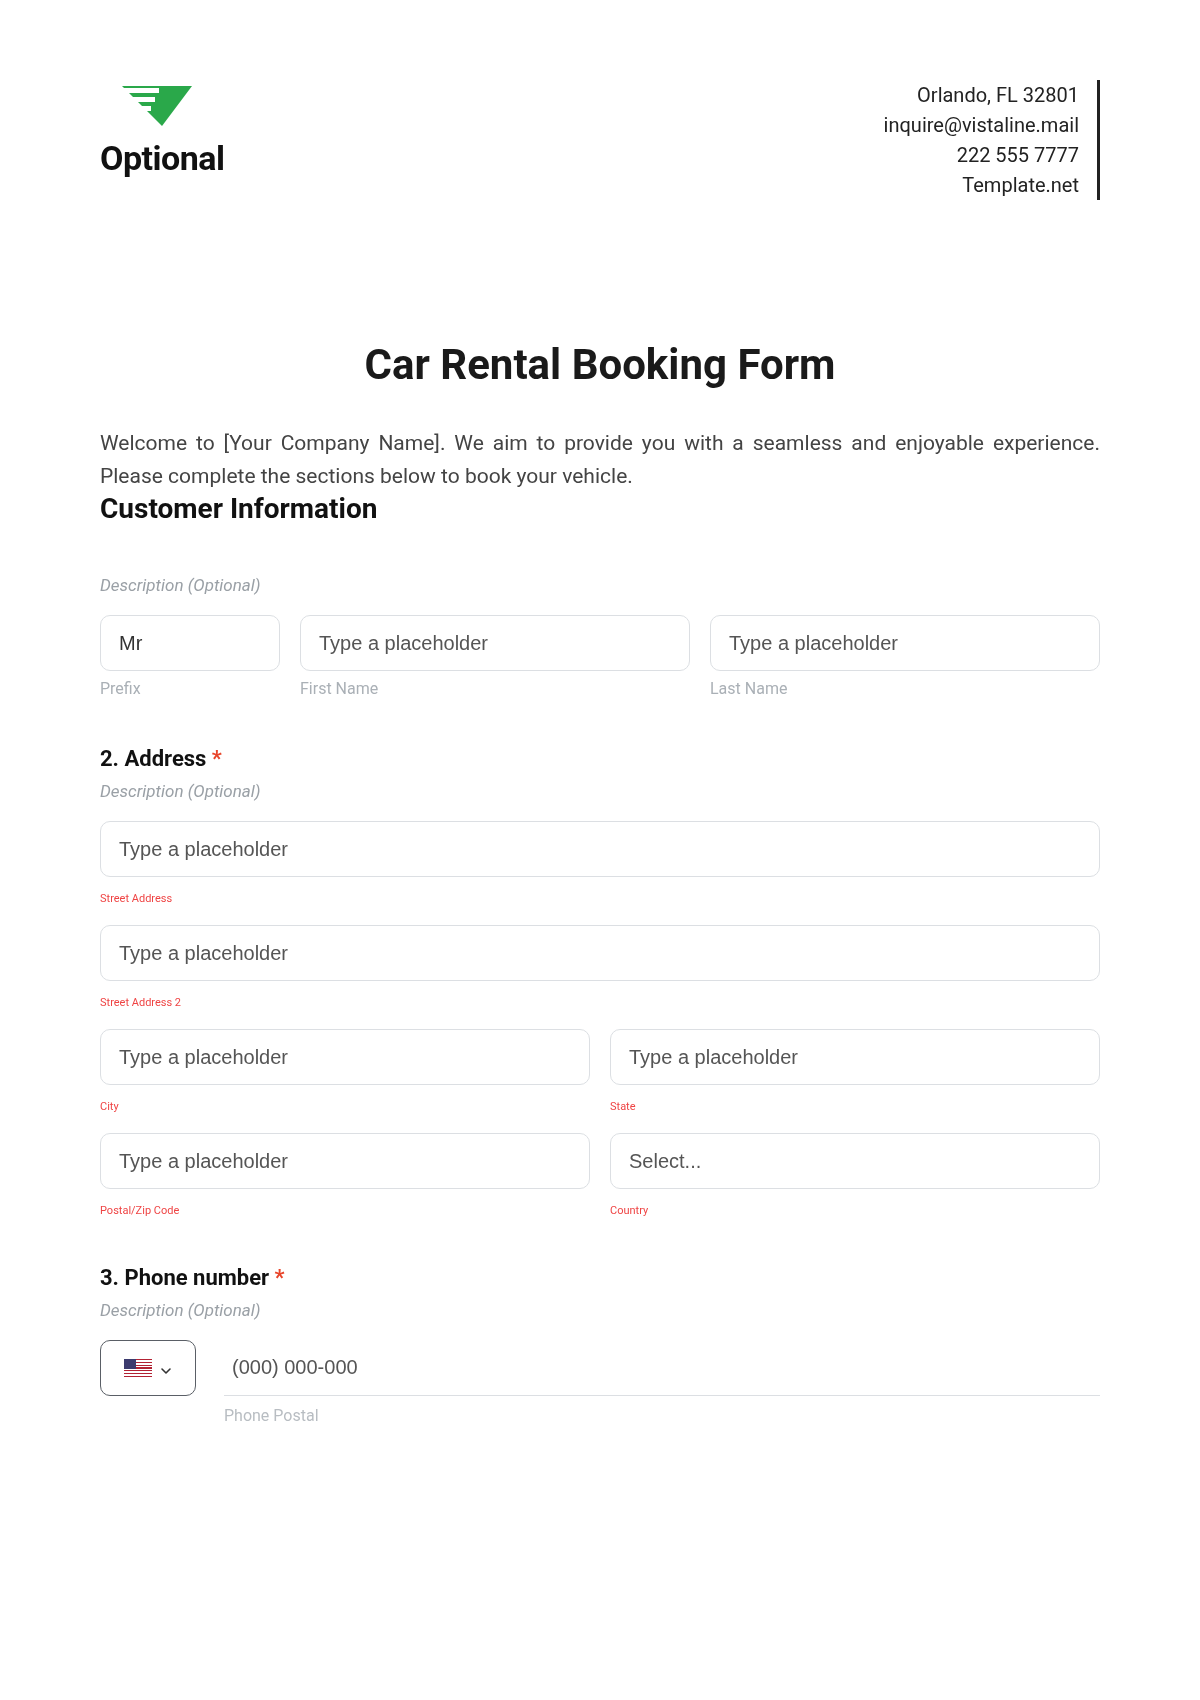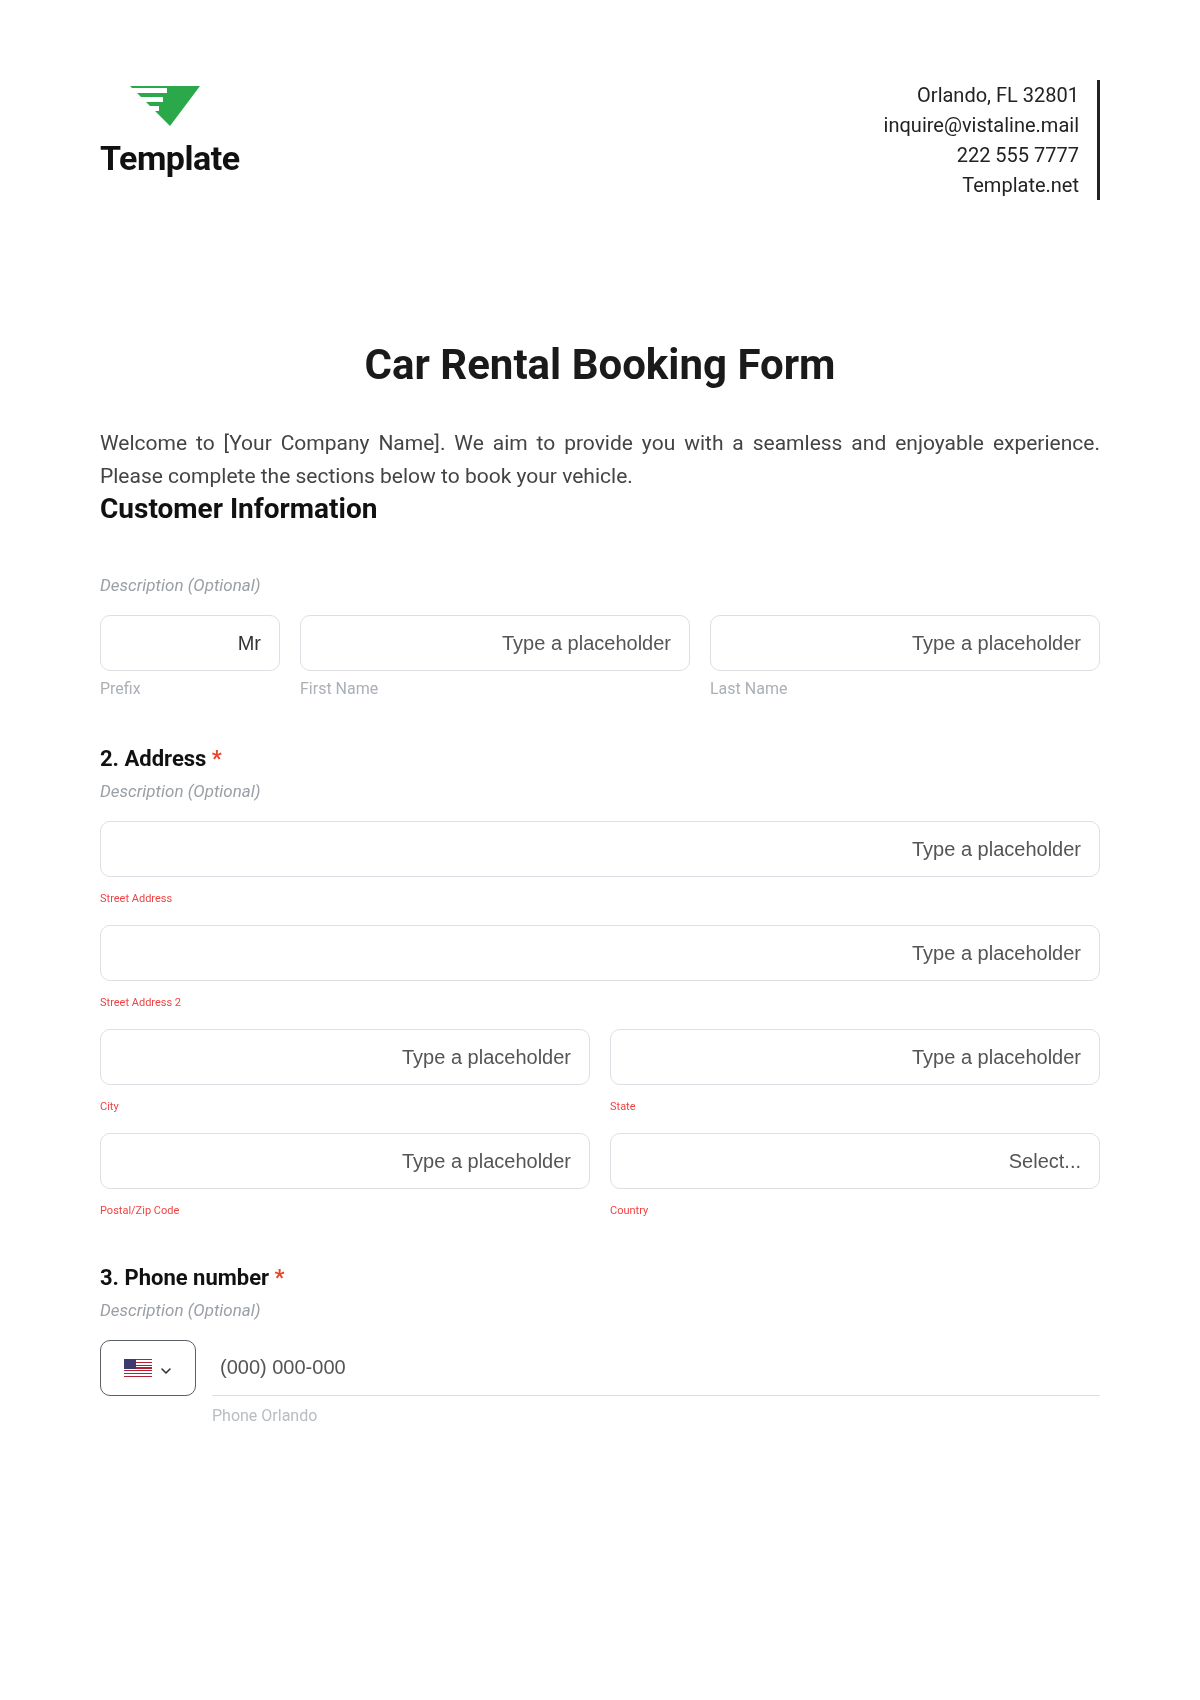--- a/index.html
+++ b/index.html
@@ -86,37 +86,36 @@
   .input {
     width: 100%;
     height: 56px;
     border: 1px solid #dcdfe3;
     border-radius: 10px;
     padding: 18px 18px;
     font-size: 20px;
     color: #333;
     background: #fff;
     outline: none;
-    text-align: right;
   }
   .input::placeholder { color: #555; }
   .select-placeholder { color: #9aa0a6; }
   .sublabel {
     font-size: 16px;
     color: #aab0b6;
     margin-top: 8px;
   }
   .sublabel-small {
     font-size: 11px;
     color: #ef4444;
     margin-top: 15px;
   }
   .phone-row {
     display: flex;
-    gap: 16px;
+    gap: 28px;
     align-items: flex-start;
   }
   .flag-select {
     width: 96px;
     height: 56px;
     border: 1.5px solid #5a5f66;
     border-radius: 10px;
     display: flex;
     align-items: center;
     justify-content: center;
@@ -177,21 +176,21 @@
 <div class="header">
   <div class="logo-block">
     <span class="logo-icon">
       <svg width="110" height="50" viewBox="0 0 110 50">
         <polygon points="15,6 85,6 55,46" fill="#2aa84a"></polygon>
         <rect x="8" y="8" width="44" height="5" fill="#fff"></rect>
         <rect x="12" y="17" width="36" height="5" fill="#fff"></rect>
         <rect x="16" y="26" width="28" height="5" fill="#fff"></rect>
       </svg>
     </span>
-    <div class="logo-text">Template</div>
+    <div class="logo-text">Optional</div>
   </div>
   <div class="contact-block">
     <div>Orlando, FL 32801</div>
     <div>inquire@vistaline.mail</div>
     <div>222 555 7777</div>
     <div>Template.net</div>
   </div>
 </div>
 
 <h1 class="title">Car Rental Booking Form</h1>
@@ -273,16 +272,16 @@
     <div class="flag-select">
       <span class="flag"></span>
       <span class="chevron">
         <svg width="12" height="12" viewBox="0 0 12 12">
             <path d="M2 4 L6 8 L10 4" stroke="#333" stroke-width="1.6" fill="none" stroke-linecap="round" stroke-linejoin="round"></path>
           </svg>
       </span>
     </div>
     <div class="phone-input-col">
       <input class="phone-input" placeholder="(000) 000-000" style="">
-      <div class="phone-sub">Phone Orlando</div>
+      <div class="phone-sub">Phone Postal</div>
     </div>
   </div>
 </div>
 
 </body></html>

